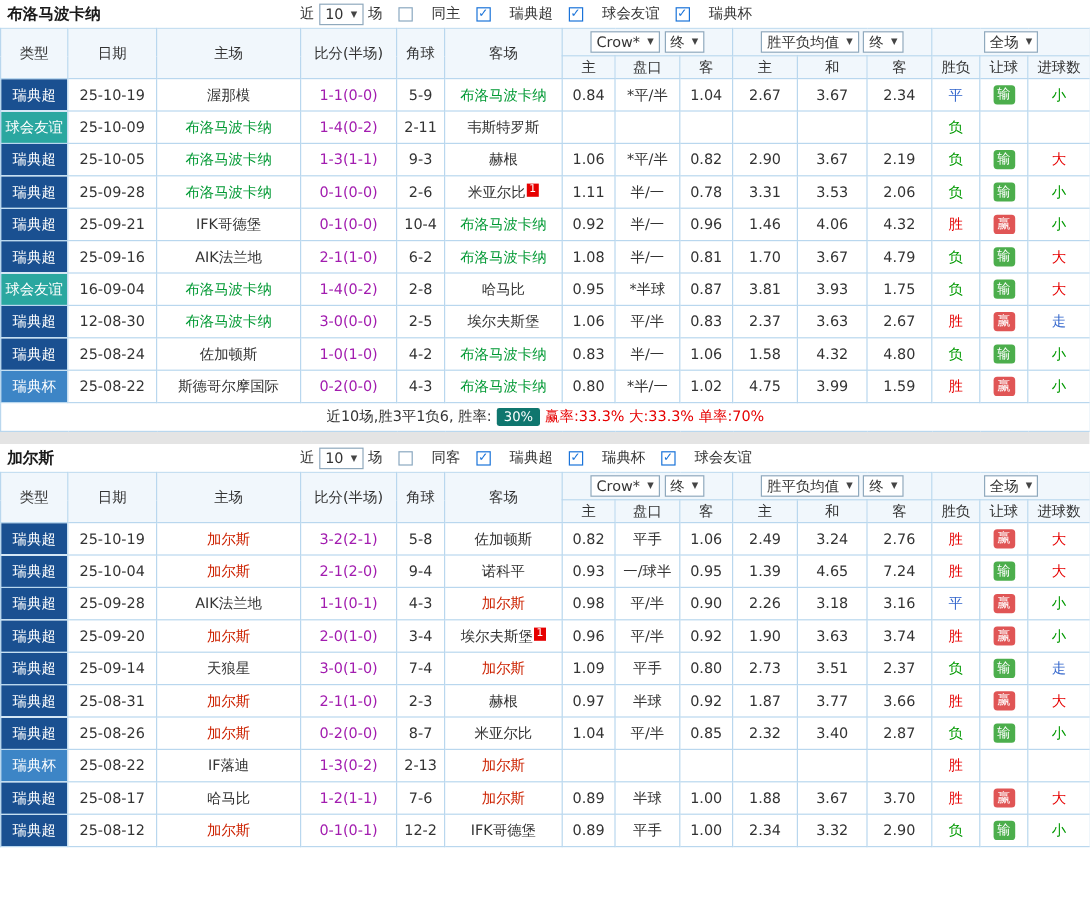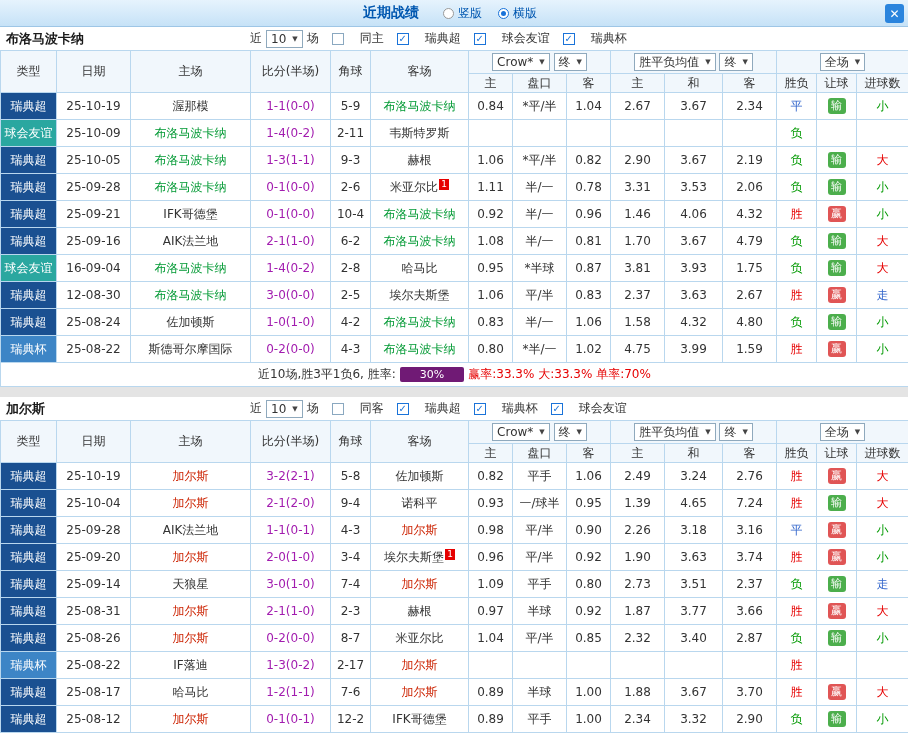--- a/index.html
+++ b/index.html
@@ -31,39 +31,27 @@
   td.type{color:#fff}
   td.score{color:#a21caf}
   .c-red{color:#e60000}
   .c-green{color:#009900}
   .c-blue{color:#3366cc}
   .bdg{display:inline-block;min-width:18px;height:16px;line-height:16px;border-radius:3px;color:#fff;font-size:11px;padding:0 2px}
   .bdg-red{background:#e05555}
   .bdg-green{background:#4cae4c}
   .rc{display:inline-block;background:#e60000;color:#fff;font-size:9px;width:10px;height:11px;line-height:11px;vertical-align:4px;margin-left:1px}
   tr.summary-row td{height:24px;color:#333}
-  .rate-badge{background:#701a75;color:#fff;padding:1px 20px;border-radius:2px;font-size:11px;margin:0 4px}
+  .rate-badge{background:#0f766e;color:#fff;padding:1px 6px;border-radius:2px;font-size:11px;margin:0 4px}
   .gap{height:10px;background:#e4e4e4}
 </style>
 </head>
 <body>
 
 <div class="app">
-  <div class="titlebar">
-    <span class="title">近期战绩</span>
-    <label class="radio">
-      <span class="rad"></span>
-      <span>竖版</span>
-    </label>
-    <label class="radio">
-      <span class="rad on"></span>
-      <span>横版</span>
-    </label>
-    <div class="close">✕</div>
-  </div>
   <div id="sections">
       <div class="section">
         <div class="section-head">
           <span class="team-name">布洛马波卡纳</span>
           <span class="controls">
             <span>近</span>
             <span class="sel">
               <span>10</span>
               <span class="arr">▼</span>
             </span>
@@ -524,21 +512,21 @@
               <td>2.87</td>
               <td class="c-green">负</td>
               <td><span class="bdg bdg-green">输</span></td>
               <td class="c-green">小</td>
             </tr>
             <tr>
               <td class="type" style="background:#3d85c6"><span>瑞典杯</span></td>
               <td>25-08-22</td>
               <td><span>IF落迪</span></td>
               <td class="score">1-3(0-2)</td>
-              <td>2-17</td>
+              <td>2-13</td>
               <td style="color:#cc2200"><span>加尔斯</span></td>
               <td></td>
               <td></td>
               <td></td>
               <td></td>
               <td></td>
               <td></td>
               <td class="c-red">胜</td>
               <td></td>
               <td class=""></td>

